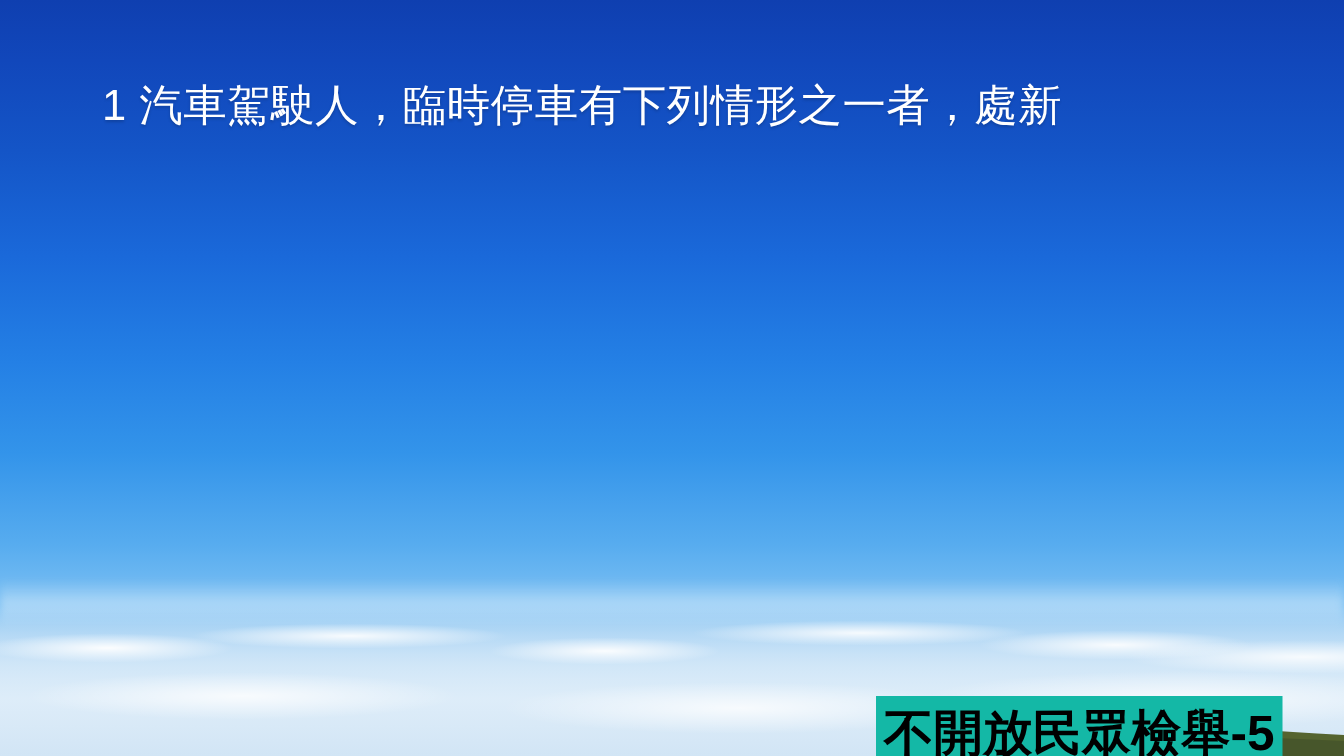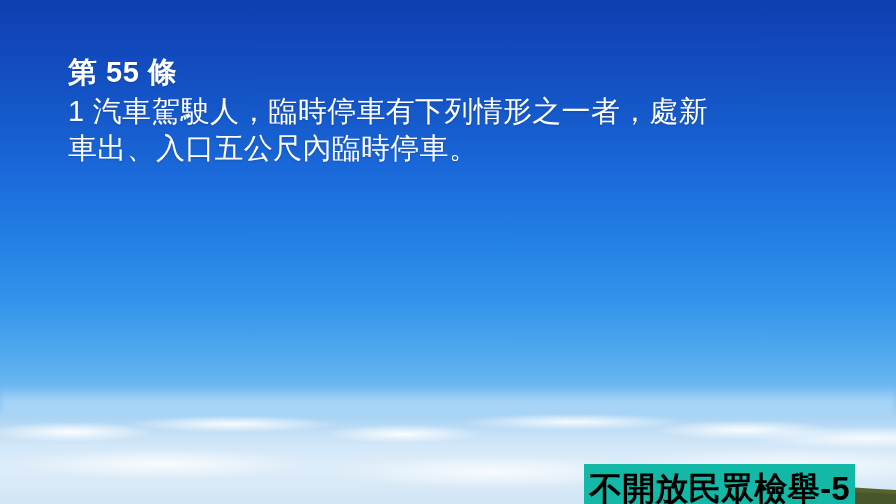--- a/index.html
+++ b/index.html
@@ -132,20 +132,18 @@
   <div class="cloud-sea"></div>
 
   <div class="ridge">
     <svg viewBox="0 0 190 26" preserveAspectRatio="none" aria-hidden="true">
       <path d="M0,26 L6,21 L14,17 L24,14 L34,12 L46,10 L58,8 L70,7 L84,6 L98,6 L112,7 L126,8 L140,9 L156,10 L172,11 L190,12 L190,26 Z" fill="#55642f"></path>
       <path d="M0,26 L10,23 L22,20 L38,18 L56,16 L76,14 L98,13 L120,13 L144,14 L168,15 L190,16 L190,26 Z" fill="#45542a" opacity="0.85"></path>
     </svg>
   </div>
 
   <div class="text-block">
-    <div class="law-title">第 55 條</div>
     <div class="law-line">1 汽車駕駛人，臨時停車有下列情形之一者，處新</div>
-    <div class="law-line">車出、入口五公尺內臨時停車。</div>
   </div>
 
   <div class="highlight-label">不開放民眾檢舉-5</div>
 
 </div>
 
 </body></html>

